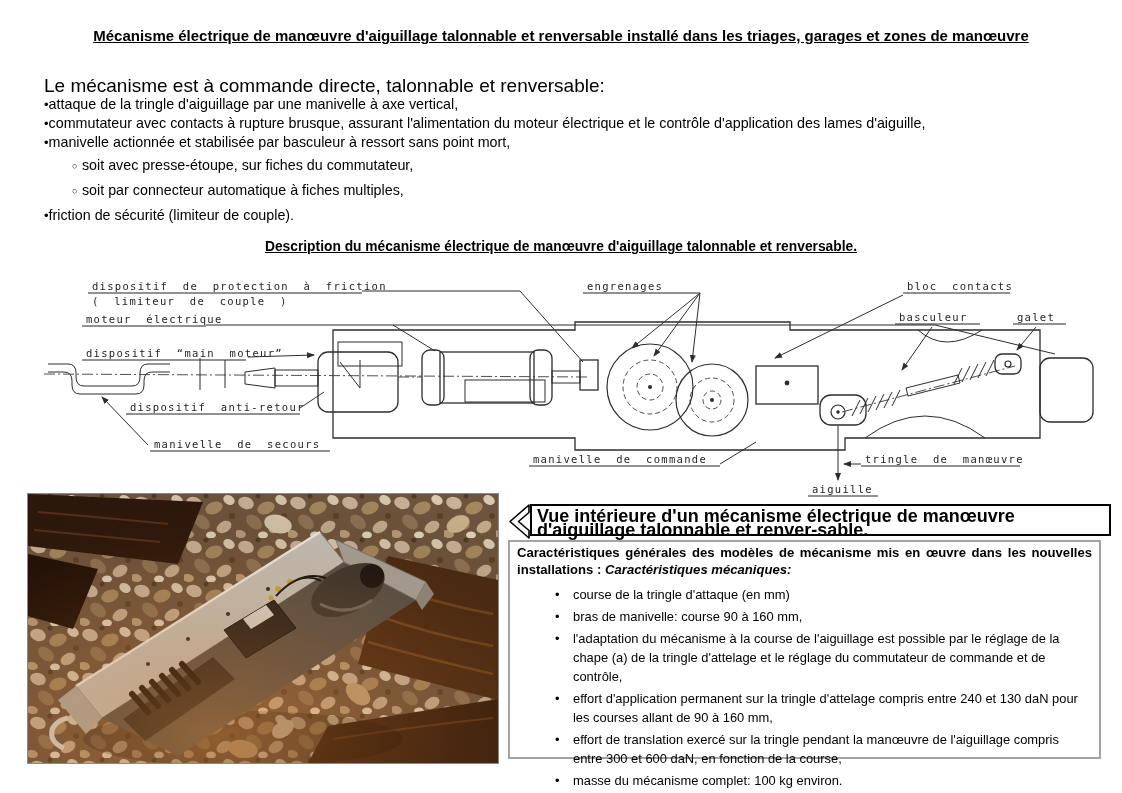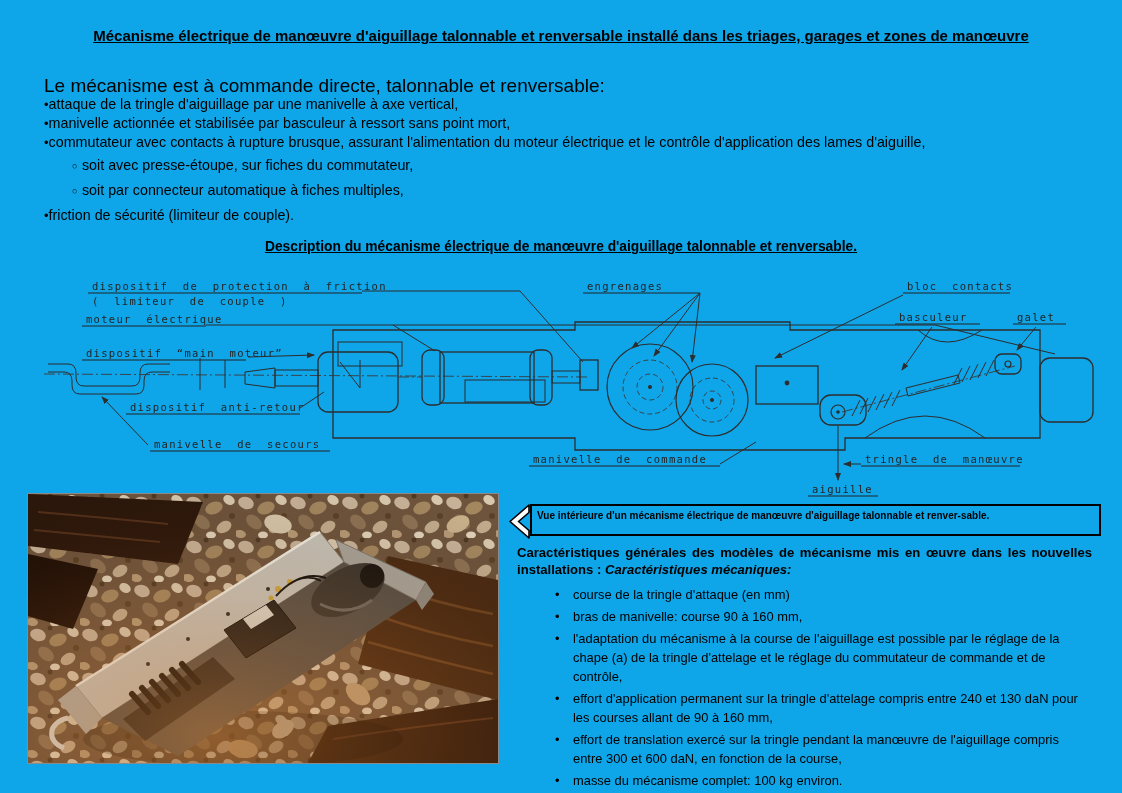--- a/index.html
+++ b/index.html
@@ -1,17 +1,17 @@
 <!DOCTYPE html>
 <html lang="fr"><head>
 <meta charset="utf-8">
 <style>
   html,body{margin:0;padding:0;background:#e8e8e8;}
   .page{
-    position:relative;width:1122px;height:793px;background:#0ea5e9;
+    position:relative;width:1122px;height:793px;background:#ffffff;
     font-family:"Liberation Sans",sans-serif;color:#000;overflow:hidden;
     margin:0 auto;
   }
   
   .doc-title{
     margin:26px 30px 0 30px;text-align:center;font-size:15px;font-weight:bold;
     text-decoration:underline;line-height:19px;
   }
   .intro{margin:31px 0 0 44px;font-size:19px;line-height:19px;width:1010px;}
   .blist{margin:0 0 11px 44px;width:1005px;font-size:14.3px;line-height:19px;}
@@ -22,24 +22,24 @@
     margin:13px 30px 0 30px;text-align:center;font-size:13.8px;font-weight:bold;
     text-decoration:underline;line-height:17px;
   }
   
   .abs{position:absolute;}
   #diagram{left:30px;top:276px;}
   #photo{left:28px;top:494px;outline:1px solid #8a8a8a;}
   #callout{left:504px;top:503px;}
   .caption-box{
     left:530px;top:504px;width:557px;height:23px;border:2px solid #000;
-    padding:3px 5px 2px 5px;font-size:10px;font-weight:bold;line-height:14px;
+    padding:3px 15px 2px 5px;font-size:18px;font-weight:bold;line-height:14px;
   }
   .chars-box{
-    left:508px;top:540px;width:575px;height:204px;border:2px solid #0ea5e9;
+    left:508px;top:540px;width:575px;height:204px;border:2px solid #a3a3a3;
     padding:3px 7px 8px 7px;
   }
   .chars-header{margin:0;font-size:13.1px;font-weight:bold;line-height:16.5px;text-align:justify;}
   .chars-header i{font-style:italic;}
   .clist{margin:7px 0 0 0;padding:0 4px 0 38px;list-style:none;}
   .clist li{
     position:relative;font-size:12.9px;line-height:19px;margin-bottom:3px;
     padding-left:18px;
   }
   .clist li::before{content:"\2022";position:absolute;left:0;top:0;}
@@ -58,22 +58,22 @@
 </head>
 <body>
 
 <div class="page">
 
   <h1 class="doc-title">Mécanisme électrique de manœuvre d'aiguillage talonnable et renversable installé dans les triages, garages et zones de manœuvre</h1>
 
   <p class="intro">Le mécanisme est à commande directe, talonnable et renversable:</p>
   <div class="blist">
     <div class="li">attaque de la tringle d'aiguillage par une manivelle à axe vertical,</div>
+    <div class="li">commutateur avec contacts à rupture brusque, assurant l'alimentation du moteur électrique et le contrôle d'application des lames d'aiguille,</div>
     <div class="li">manivelle actionnée et stabilisée par basculeur à ressort sans point mort,</div>
-    <div class="li">commutateur avec contacts à rupture brusque, assurant l'alimentation du moteur électrique et le contrôle d'application des lames d'aiguille,</div>
     <div class="li sub">soit avec presse-étoupe, sur fiches du commutateur,</div>
     <div class="li sub">soit par connecteur automatique à fiches multiples,</div>
     <div class="li">friction de sécurité (limiteur de couple).</div>
   </div>
 
   <h2 class="diagram-title">Description du mécanisme électrique de manœuvre d'aiguillage talonnable et renversable.</h2>
 
   <svg id="diagram" class="abs" width="1070" height="224" viewBox="0 0 1070 224">
     <defs>
       <marker id="arw" markerWidth="9" markerHeight="8" refX="7" refY="3" orient="auto">

